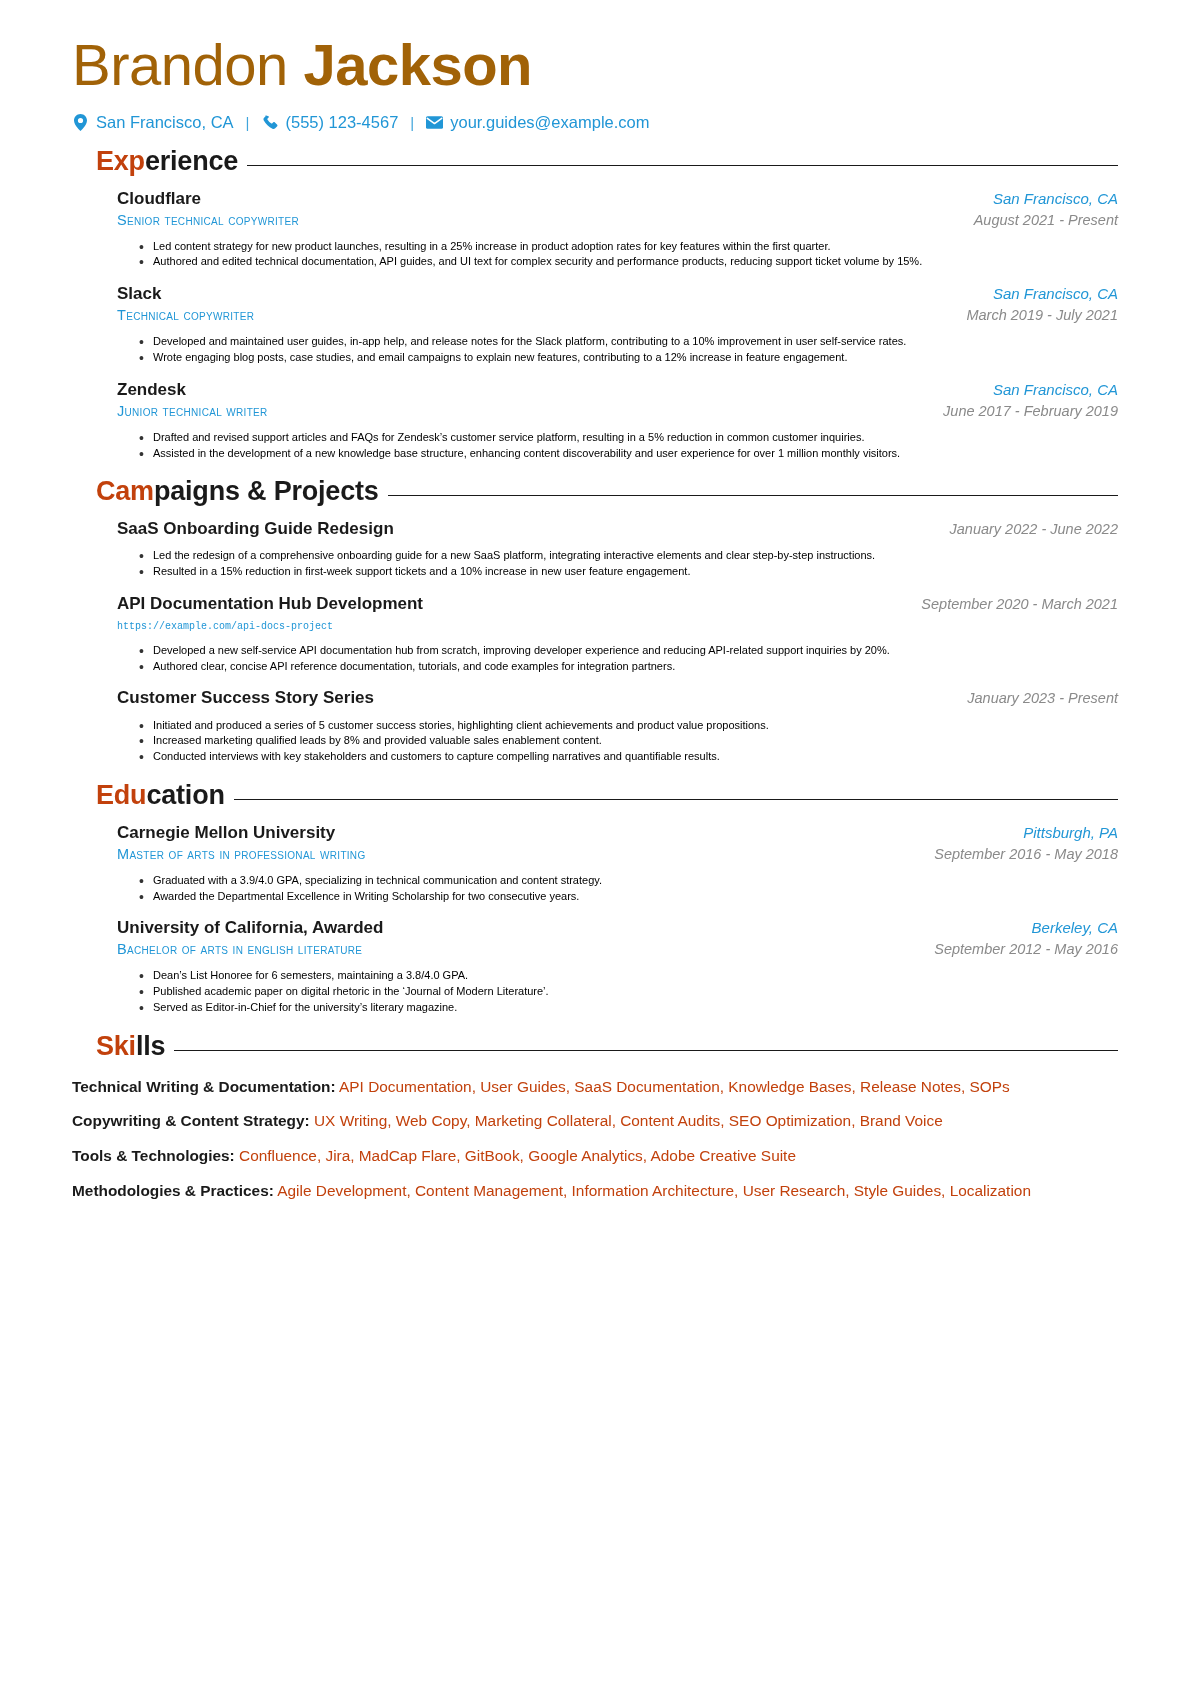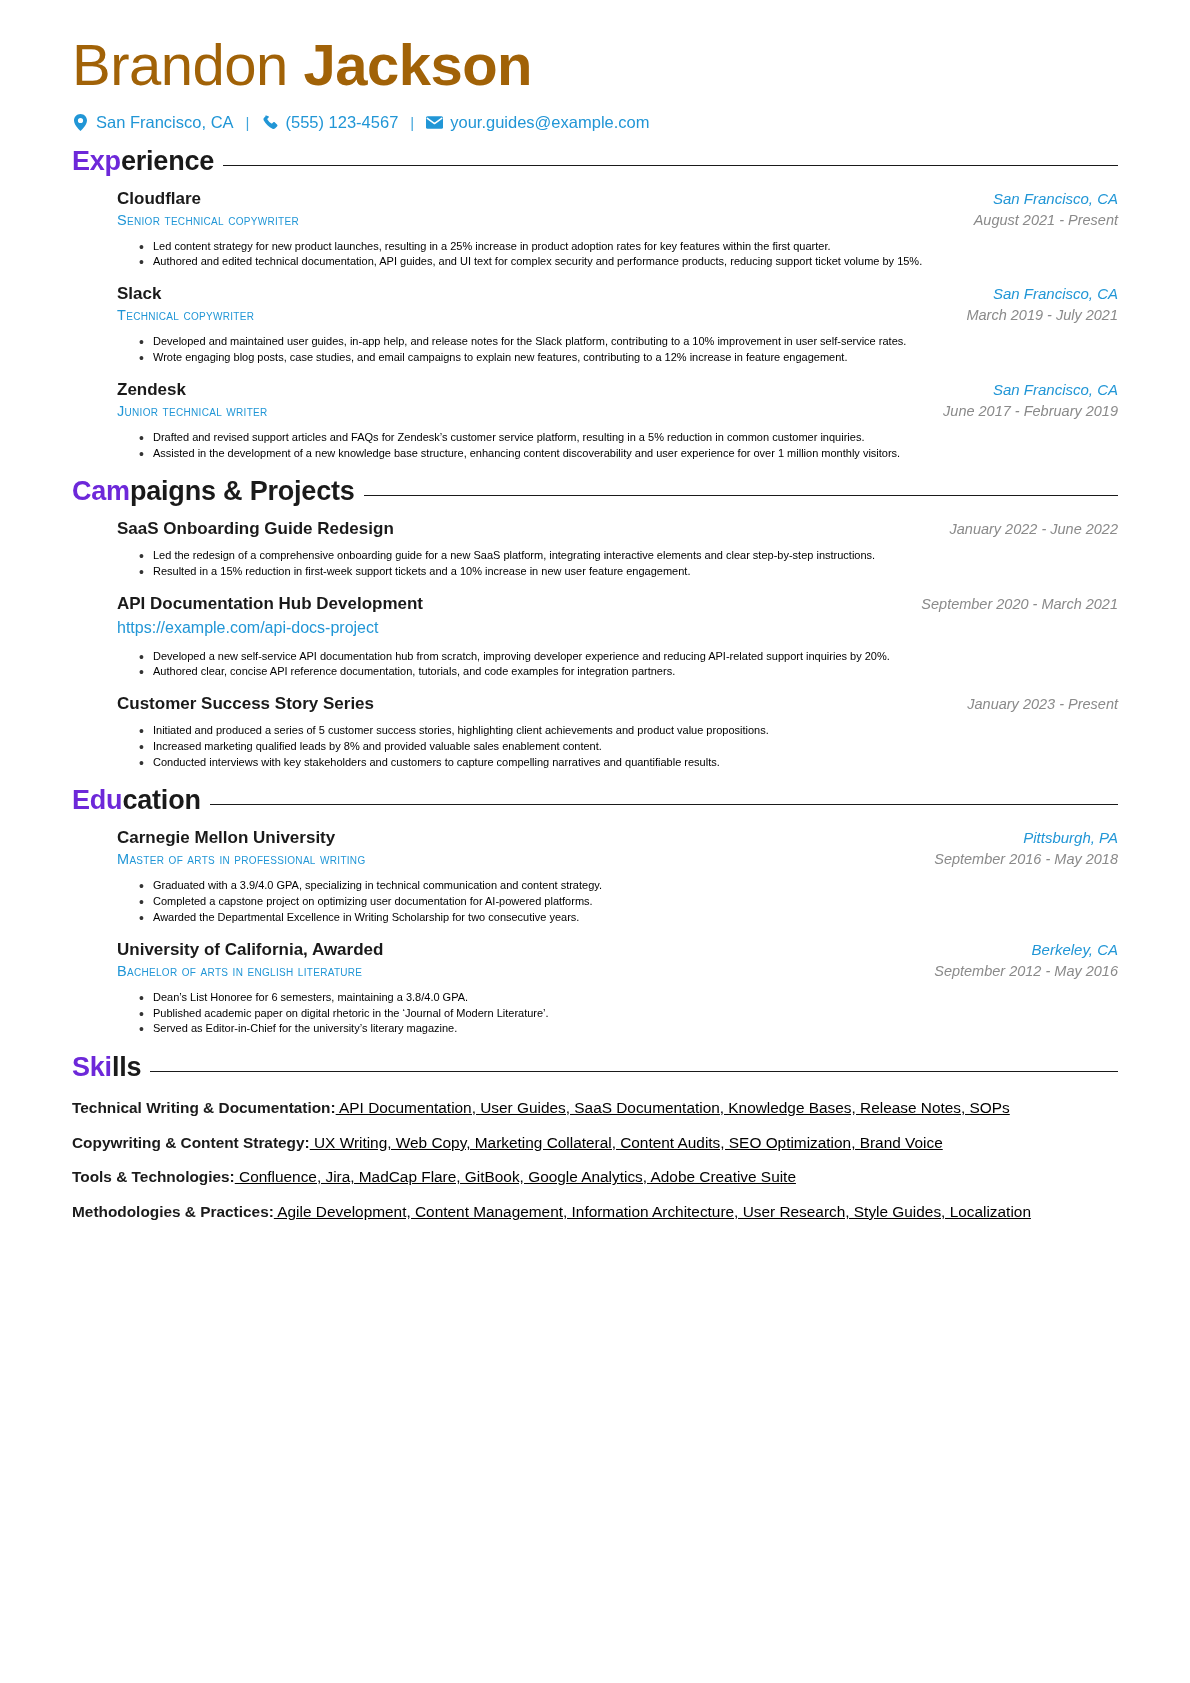--- a/index.html
+++ b/index.html
@@ -70,21 +70,21 @@
     margin-bottom: 11px;
   }
   .sec-title {
     font-size: 27px;
     font-weight: 700;
     color: #1a1a1a;
     letter-spacing: -0.2px;
     white-space: nowrap;
     flex: 0 0 auto;
   }
-  .sec-title .hl { color: #6d28d9; }
+  .sec-title .hl { color: #c2410c; margin-left: 24px; }
   .sec-rule {
     flex: 1 1 auto;
     height: 0;
     border-bottom: 1.6px solid #1a1a1a;
     margin-left: 9px;
     position: relative;
     top: -4px;
   }
 
   
@@ -118,25 +118,26 @@
   }
   .role::first-letter { text-transform: uppercase; }
   .dates {
     font-size: 14.5px;
     font-style: italic;
     color: #8a8a8a;
     line-height: 1.45;
     white-space: nowrap;
   }
   .url {
-    font-size: 16px;
+    font-size: 10px;
     color: #2196d6;
     text-decoration: none;
     line-height: 1.6;
     display: inline-block;
+    font-family: Liberation Mono, monospace;
   }
 
   
   ul.bullets {
     list-style: none;
     margin: 8px 0 0 0;
     padding: 0;
   }
   ul.bullets li {
     position: relative;
@@ -162,21 +163,21 @@
     font-size: 15.4px;
     line-height: 1.34;
     color: #333333;
     margin-bottom: 14px;
     text-align: justify;
   }
   .skill-cat {
     font-weight: 700;
     color: #1a1a1a;
   }
-  .skill-val { color: #000000; text-decoration: underline; }
+  .skill-val { color: #c2410c; }
 
   .sec-exp  { margin-top: 6px; }
   .sec-camp { margin-top: 16px; }
   .sec-edu  { margin-top: 16px; }
   .sec-skills { margin-top: 16px; }
   .sec-skills .sec-head { margin-bottom: 15px; }
 </style>
 </head>
 <body>
 
@@ -320,21 +321,20 @@
     <div class="entry-row">
       <div class="org">Carnegie Mellon University</div>
       <div class="loc">Pittsburgh, PA</div>
     </div>
     <div class="entry-row">
       <div class="role">Master of Arts in Professional Writing</div>
       <div class="dates">September 2016 - May 2018</div>
     </div>
     <ul class="bullets">
       <li>Graduated with a 3.9/4.0 GPA, specializing in technical communication and content strategy.</li>
-      <li>Completed a capstone project on optimizing user documentation for AI-powered platforms.</li>
       <li>Awarded the Departmental Excellence in Writing Scholarship for two consecutive years.</li>
     </ul>
   </div>
 
   <div class="entry">
     <div class="entry-row">
       <div class="org">University of California, Awarded</div>
       <div class="loc">Berkeley, CA</div>
     </div>
     <div class="entry-row">

